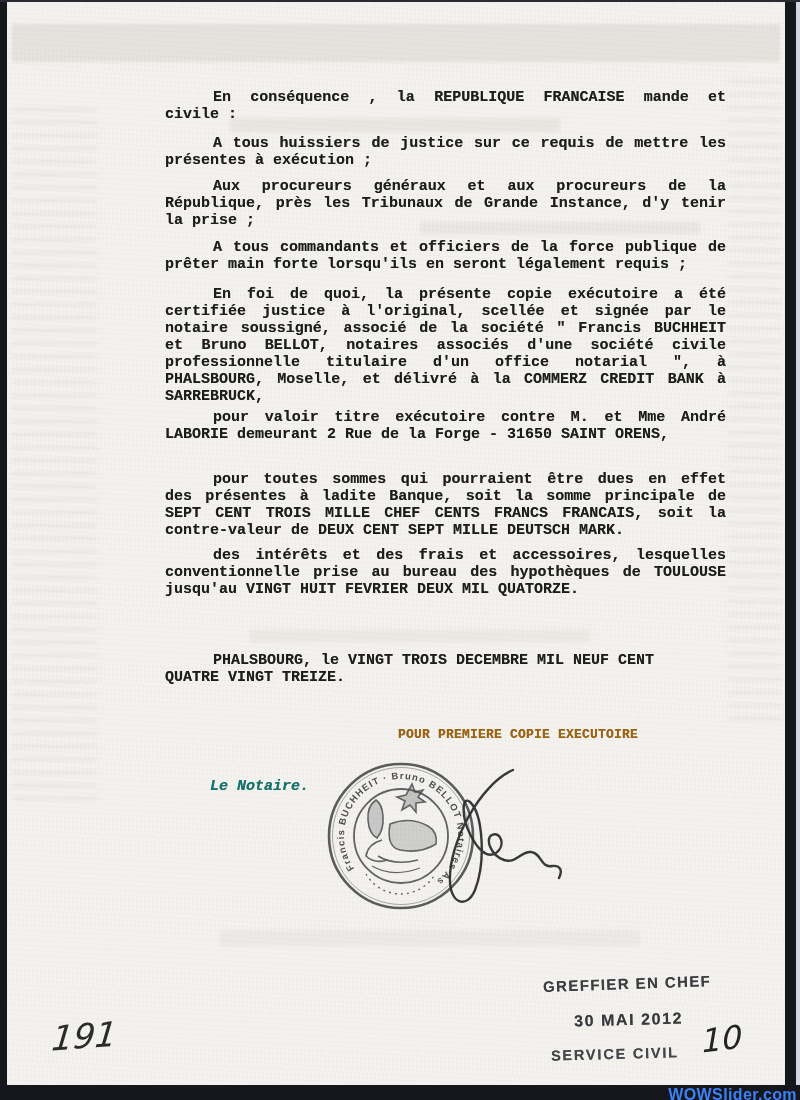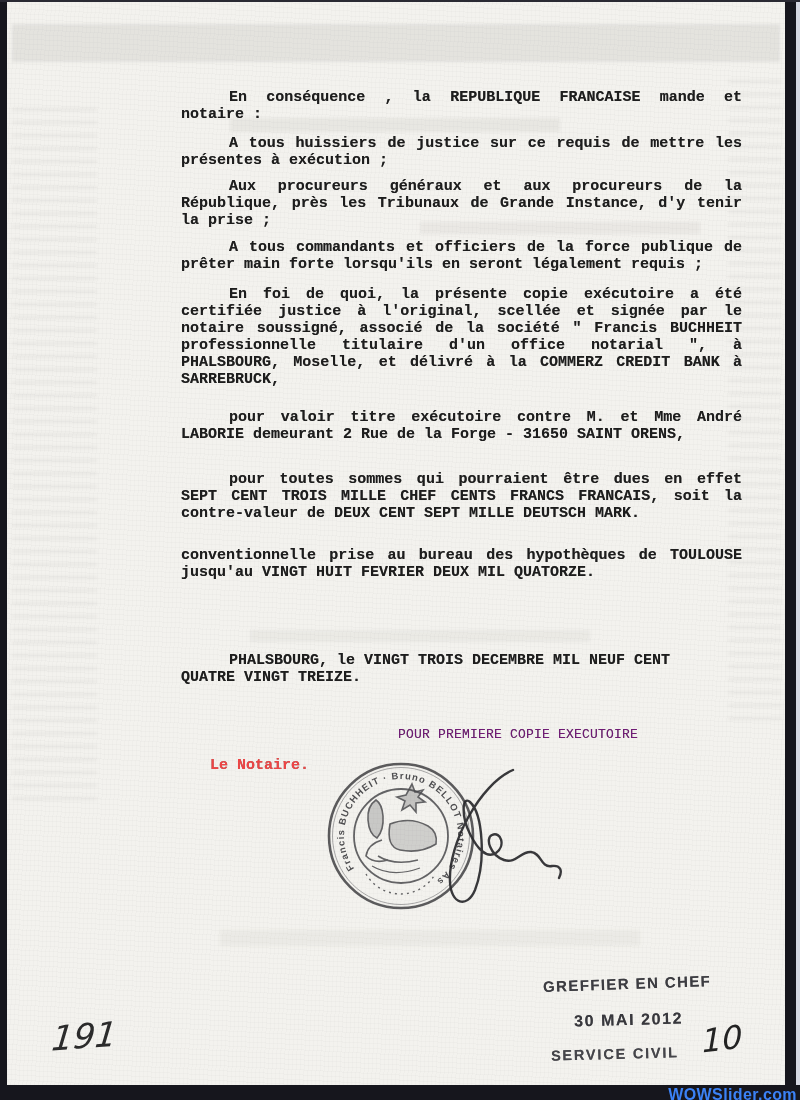--- a/index.html
+++ b/index.html
@@ -27,35 +27,36 @@
   }
   .noise{position:absolute;filter:blur(1.6px);pointer-events:none;}
   .streaks{background:repeating-linear-gradient(0deg, rgba(125,123,118,.07) 0 3px, transparent 3px 13px);}
   
   .textcol{
     position:absolute;left:165px;top:0;width:561px;height:1100px;
     font-family:"Liberation Mono","DejaVu Sans Mono",monospace;
     font-weight:700;font-size:15px;color:#1d1d1d;
     text-shadow:0 0 .5px rgba(20,20,20,.55);
   }
-  .para{position:absolute;left:16px;width:561px;}
+  .para{position:absolute;left:0;width:561px;}
   .tline{height:17px;line-height:17px;box-sizing:border-box;white-space:nowrap;}
   .tline.jst{white-space:normal;text-align:justify;text-align-last:justify;}
   .tline.ind{padding-left:48px;}
   .closing{
     position:absolute;left:398px;top:727px;
     font-family:"Liberation Mono","DejaVu Sans Mono",monospace;
-    font-weight:400;font-size:13px;color:#701a75;letter-spacing:.2px;
+    font-weight:700;font-size:13px;color:#a16207;letter-spacing:.2px;
     text-shadow:0 0 .5px rgba(20,20,20,.55);
   }
   .notaire{
-    position:absolute;left:210px;top:757px;
+    position:absolute;left:210px;top:778px;
     font-family:"Liberation Mono","DejaVu Sans Mono",monospace;
-    font-weight:700;font-size:15px;color:#ef4444;
+    font-weight:700;font-size:15px;color:#0f766e;
     text-shadow:0 0 .5px rgba(20,20,20,.55);
+    font-style:italic;
   }
   
   .sealwrap{position:absolute;left:320px;top:758px;width:250px;height:158px;}
   
   .stamp{position:absolute;color:#3c3c41;font-family:"Liberation Sans",sans-serif;
          font-weight:700;text-shadow:0 0 .6px rgba(70,70,75,.7);}
   .stamp-title{left:543px;top:975px;font-size:15px;letter-spacing:1.4px;transform:rotate(-2deg);}
   .stamp-date{left:574px;top:1011px;font-size:16px;letter-spacing:1.6px;transform:rotate(-1.5deg);color:#38383d;}
   .stamp-sub{left:551px;top:1046px;font-size:14.5px;letter-spacing:1.8px;transform:rotate(-1.5deg);color:#45454a;}
   
@@ -78,53 +79,56 @@
 <div class="noise streaks" style="left:12px;top:100px;width:85px;height:700px;"></div>
 <div class="noise streaks" style="left:728px;top:80px;width:54px;height:640px;"></div>
 <div class="noise" style="left:230px;top:118px;width:330px;height:14px;background:rgba(140,138,132,.10);"></div>
 <div class="noise" style="left:420px;top:222px;width:280px;height:12px;background:rgba(140,138,132,.09);"></div>
 <div class="noise" style="left:250px;top:630px;width:340px;height:12px;background:rgba(140,138,132,.08);"></div>
 <div class="noise" style="left:220px;top:930px;width:420px;height:16px;background:rgba(140,138,132,.07);"></div>
 
 <div class="textcol">
     <div class="para" style="top: 89px;">
       <div class="tline jst ind">En conséquence , la REPUBLIQUE FRANCAISE mande et</div>
-      <div class="tline">notaire :</div>
+      <div class="tline">civile :</div>
     </div>
     <div class="para" style="top: 135px;">
       <div class="tline jst ind">A tous huissiers de justice sur ce requis de mettre les</div>
       <div class="tline">présentes à exécution ;</div>
     </div>
     <div class="para" style="top: 178px;">
       <div class="tline jst ind">Aux procureurs généraux et aux procureurs de la</div>
       <div class="tline jst">République, près les Tribunaux de Grande Instance, d'y tenir</div>
       <div class="tline">la prise ;</div>
     </div>
     <div class="para" style="top: 239px;">
       <div class="tline jst ind">A tous commandants et officiers de la force publique de</div>
       <div class="tline">prêter main forte lorsqu'ils en seront légalement requis ;</div>
     </div>
     <div class="para" style="top: 286px;">
       <div class="tline jst ind">En foi de quoi, la présente copie exécutoire a été</div>
       <div class="tline jst">certifiée justice à l'original, scellée et signée par le</div>
       <div class="tline jst">notaire soussigné, associé de la société " Francis BUCHHEIT</div>
+      <div class="tline jst">et Bruno BELLOT, notaires associés d'une société civile</div>
       <div class="tline jst">professionnelle titulaire d'un office notarial ", à</div>
       <div class="tline jst">PHALSBOURG, Moselle, et délivré à la COMMERZ CREDIT BANK à</div>
       <div class="tline">SARREBRUCK,</div>
     </div>
     <div class="para" style="top: 409px;">
       <div class="tline jst ind">pour valoir titre exécutoire contre M. et Mme André</div>
       <div class="tline">LABORIE demeurant 2 Rue de la Forge - 31650 SAINT ORENS,</div>
     </div>
     <div class="para" style="top: 471px;">
       <div class="tline jst ind">pour toutes sommes qui pourraient être dues en effet</div>
+      <div class="tline jst">des présentes à ladite Banque, soit la somme principale de</div>
       <div class="tline jst">SEPT CENT TROIS MILLE CHEF CENTS FRANCS FRANCAIS, soit la</div>
       <div class="tline">contre-valeur de DEUX CENT SEPT MILLE DEUTSCH MARK.</div>
     </div>
     <div class="para" style="top: 547px;">
+      <div class="tline jst ind">des intérêts et des frais et accessoires, lesquelles</div>
       <div class="tline jst">conventionnelle prise au bureau des hypothèques de TOULOUSE</div>
       <div class="tline">jusqu'au VINGT HUIT FEVRIER DEUX MIL QUATORZE.</div>
     </div>
     <div class="para" style="top: 652px;">
       <div class="tline ind">PHALSBOURG, le VINGT TROIS DECEMBRE MIL NEUF CENT</div>
       <div class="tline">QUATRE VINGT TREIZE.</div>
     </div>
   </div>
 
 <div class="closing">POUR PREMIERE COPIE EXECUTOIRE</div>

